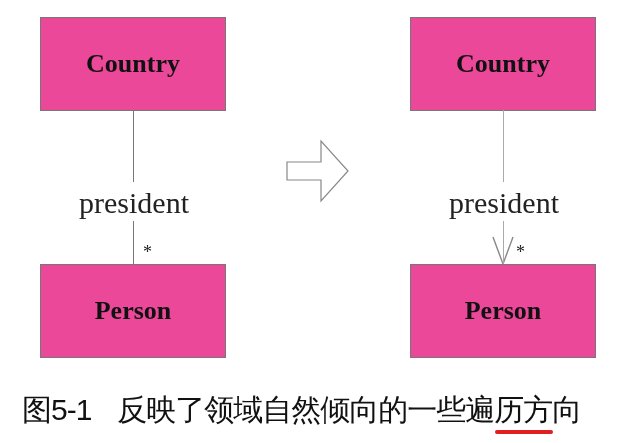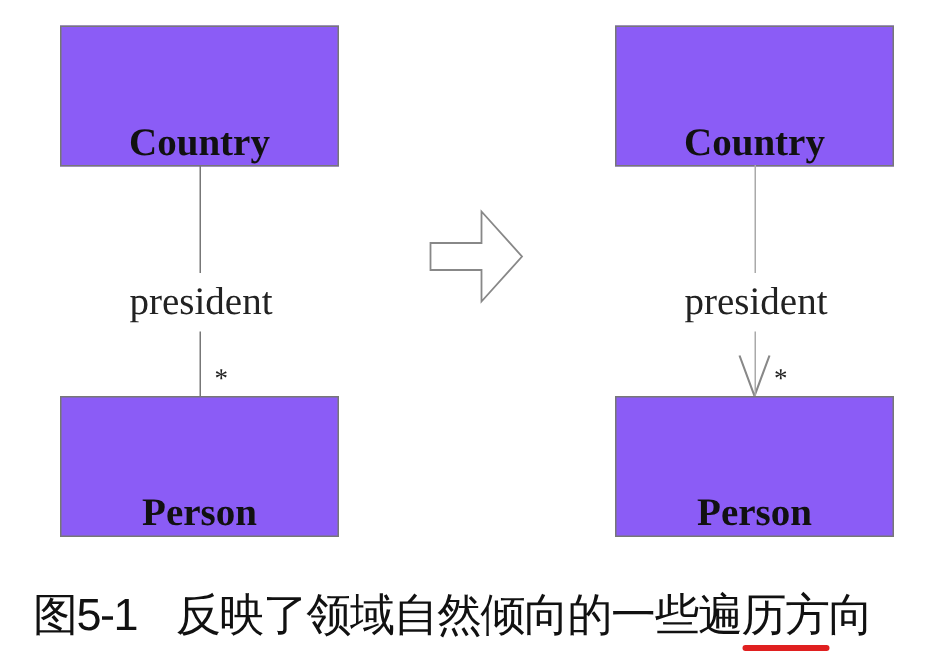--- a/index.html
+++ b/index.html
@@ -1,20 +1,20 @@
 <!DOCTYPE html>
 <html><head>
 <meta charset="utf-8">
 <style>
   html, body { margin:0; padding:0; background:#ffffff; }
   body { width:628px; height:443px; position:relative; overflow:hidden; font-family:"Liberation Serif", serif; }
-  .box { position:absolute; border:1.5px solid #777; background:#8b5cf6; box-sizing:border-box; display:flex; align-items:flex-end; justify-content:center; }
+  .box { position:absolute; border:1.5px solid #777; background:#ec4899; box-sizing:border-box; display:flex; align-items:center; justify-content:center; }
   .box span { font-weight:bold; font-size:26px; color:#111; }
   .vline { position:absolute; width:1px; background:#777; }
-  .label { position:absolute; font-size:26px; color:#222; transform:translateX(-50%); white-space:nowrap; }
+  .label { position:absolute; font-size:30px; color:#222; transform:translateX(-50%); white-space:nowrap; }
   .mult { position:absolute; font-size:18px; color:#222; }
   svg { position:absolute; left:0; top:0; }
   .caption { position:absolute; left:22px; top:390px; font-size:30px; color:#111; white-space:nowrap; font-family:Liberation Sans, sans-serif; letter-spacing:-1px; }
   .caption .num { margin-right:26px; }
   .underline { position:absolute; left:495px; top:430px; width:58px; height:4px; background:#e02020; border-radius:2px; }
 </style>
 </head>
 <body>
 
 <div class="box" style="left:40px; top:17px; width:186px; height:94px;">

